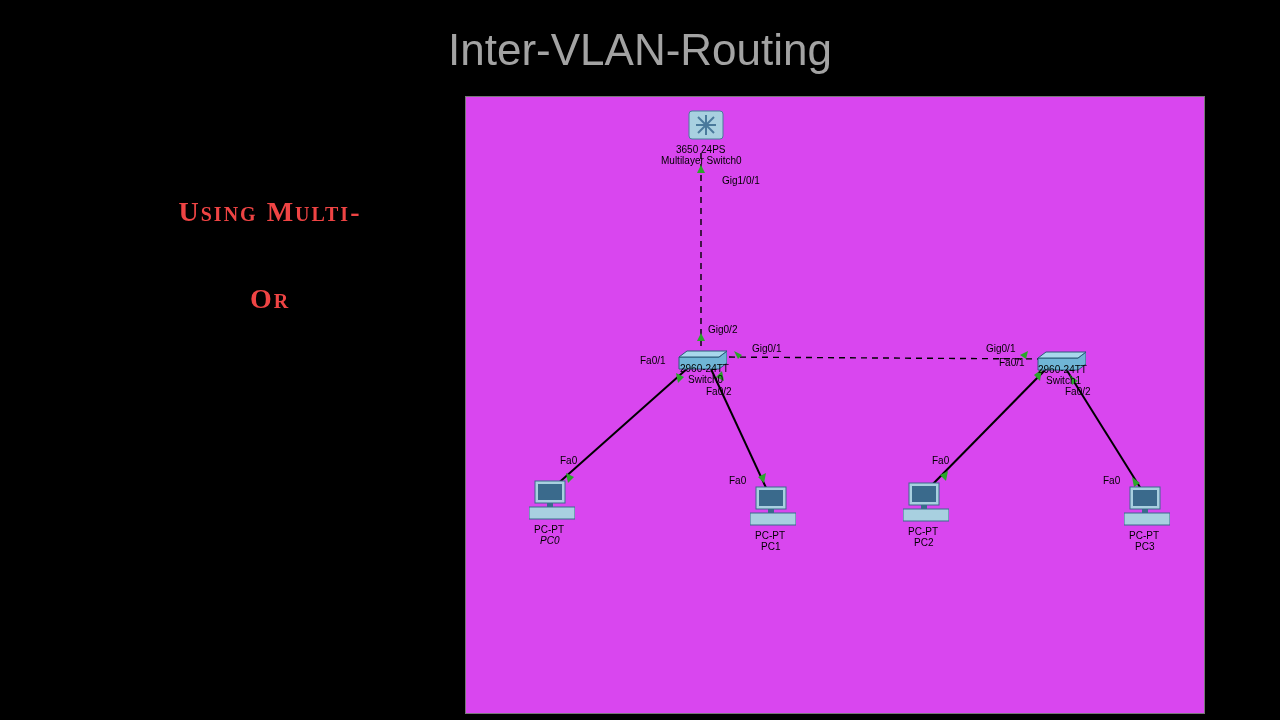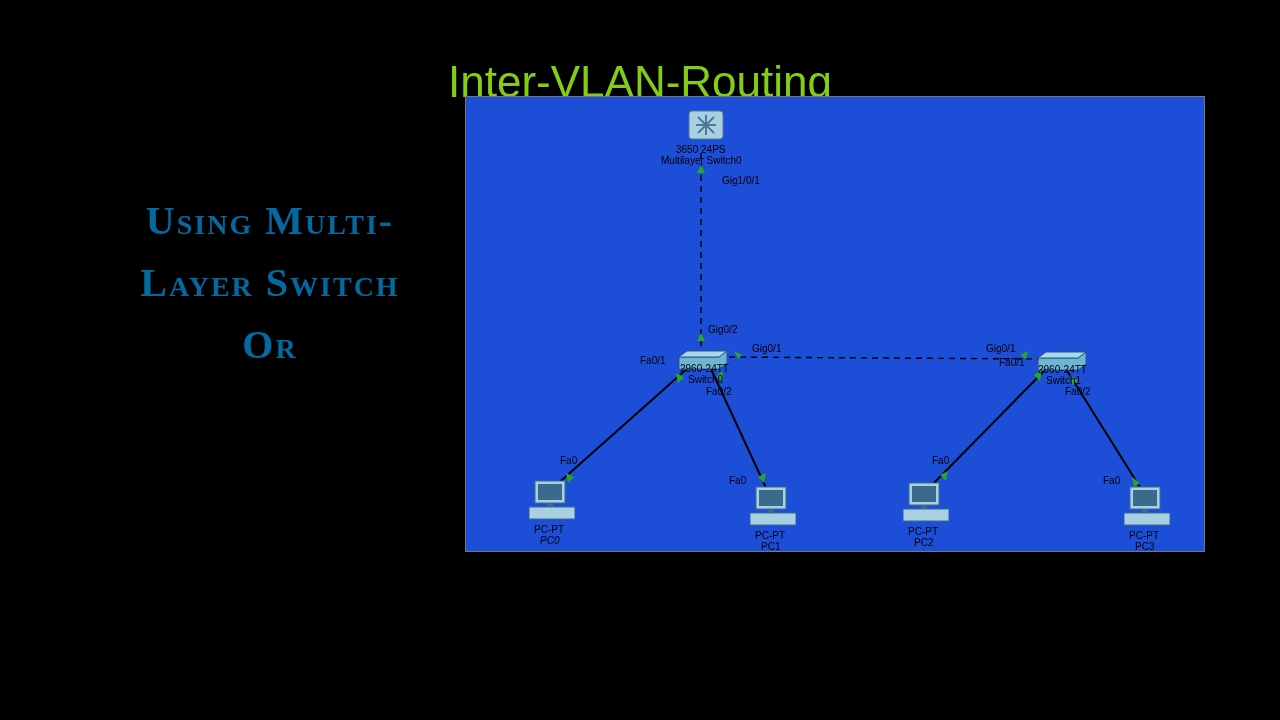--- a/index.html
+++ b/index.html
@@ -1,32 +1,32 @@
 <!DOCTYPE html>
 <html><head>
 <meta charset="utf-8">
 <style>
   * { margin: 0; padding: 0; box-sizing: border-box; }
   body { width: 1280px; height: 720px; background: #000; font-family: Arial, sans-serif; overflow: hidden; position: relative; }
-  .title { position: absolute; top: 25px; left: 0; right: 0; text-align: center; color: #84cc16; font-size: 44px; font-weight: normal; margin-top: 32px; }
-  .subtitle { position: absolute; left: 95px; top: 190px; width: 350px; text-align: center; color: #0369a1; font-family: "Algerian","Wide Latin","Stencil",serif; font-size: 40px; line-height: 1.55; font-weight: bold; font-variant: small-caps; letter-spacing: 2px; }
-  .diagram { position: absolute; left: 465px; top: 96px; width: 740px; height: 456px; background: #1d4ed8; border: 1px solid #777; }
+  .title { position: absolute; top: 25px; left: 0; right: 0; text-align: center; color: #a3a3a3; font-size: 44px; font-weight: normal; }
+  .subtitle { position: absolute; left: 95px; top: 190px; width: 350px; text-align: center; color: #ef4444; font-family: "Algerian","Wide Latin","Stencil",serif; font-size: 28px; line-height: 1.55; font-weight: bold; font-variant: small-caps; letter-spacing: 2px; }
+  .diagram { position: absolute; left: 465px; top: 96px; width: 740px; height: 618px; background: #d946ef; border: 1px solid #777; }
   .device { position: absolute; text-align: center; font-size: 10px; color: #000; }
   .device .icon { display: block; margin: 0 auto; }
   .label { position: absolute; font-size: 10px; color: #000; white-space: nowrap; }
   svg.topo { position:absolute; left:0; top:0; width:740px; height:486px; }
 </style>
 </head>
 <body>
 
 <div class="title">Inter-VLAN-Routing</div>
 
 <div class="subtitle">
   <span>Using Multi-</span><br>
-  <span>Layer Switch</span><br>
+  <br>
   <span>Or</span><br>
 </div>
 
 <div class="diagram">
 
 <svg class="topo">
 
   <line x1="235" y1="56" x2="235" y2="256" stroke="#000" stroke-width="1.4" stroke-dasharray="6 5"></line>
 
   <line x1="252" y1="260" x2="580" y2="262" stroke="#000" stroke-width="1.4" stroke-dasharray="6 5"></line>

